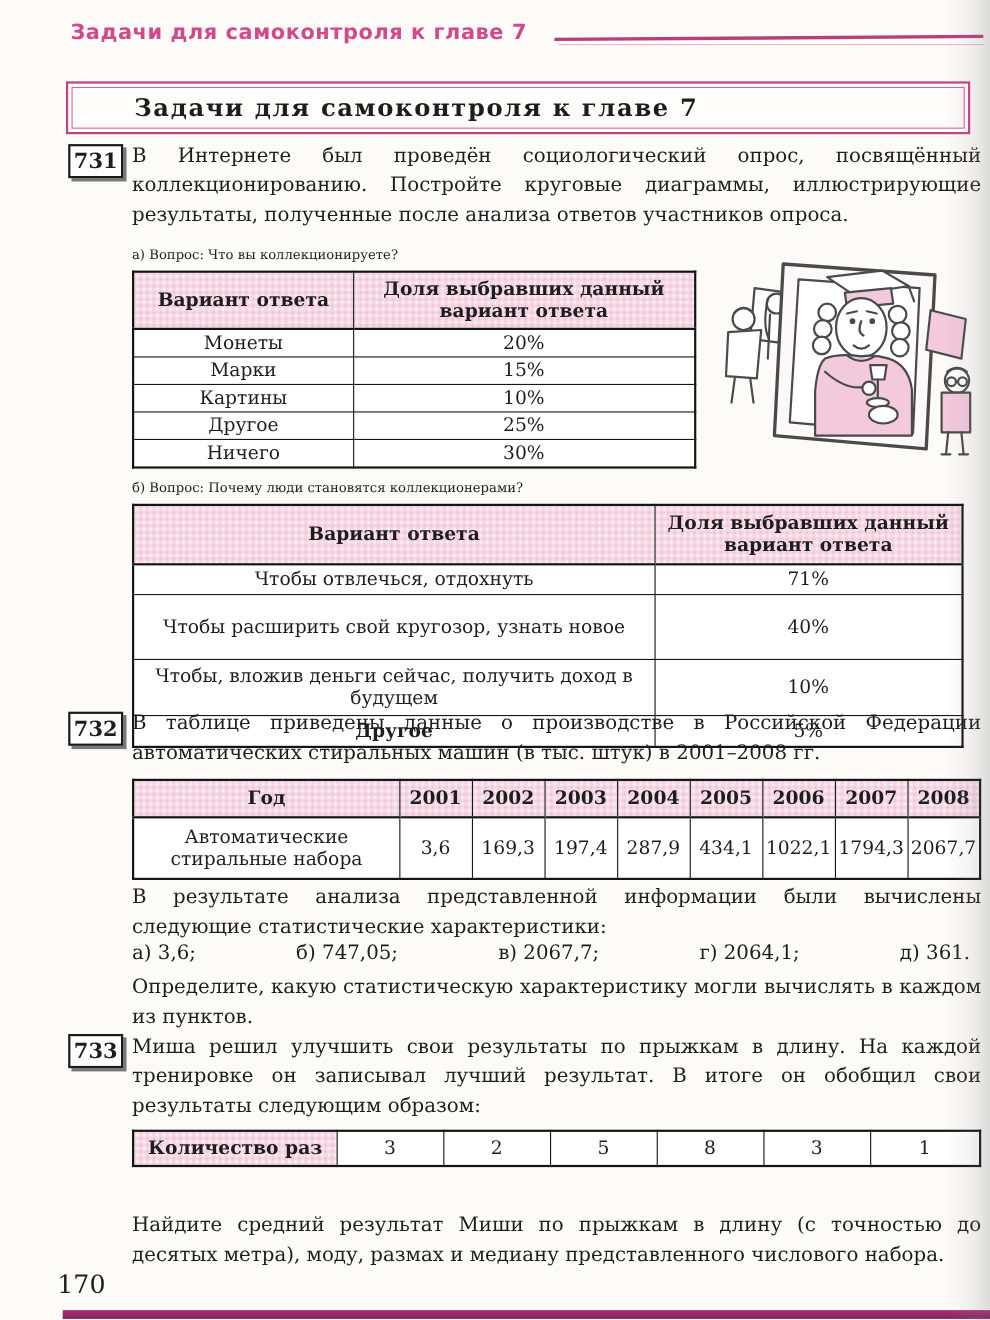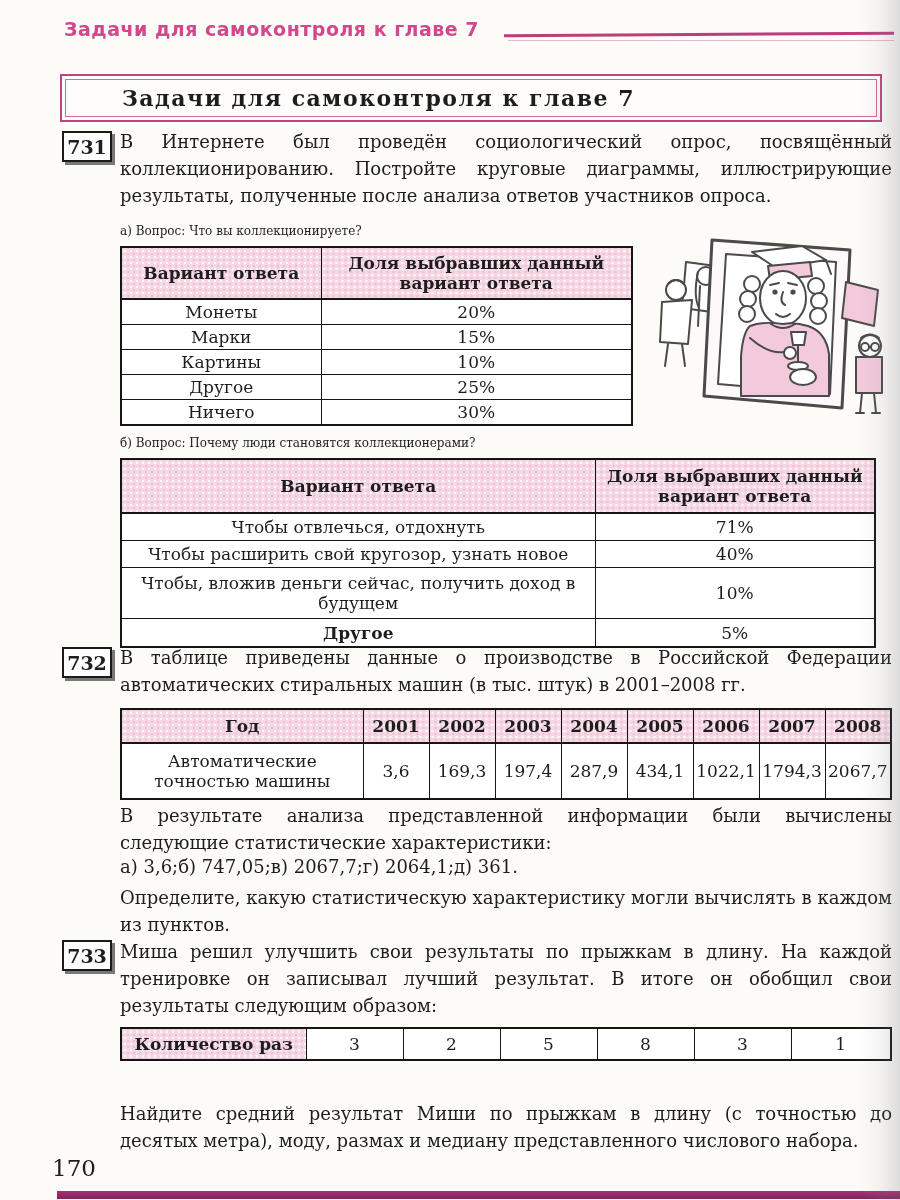--- a/index.html
+++ b/index.html
@@ -34,21 +34,21 @@
   table.book td{border:1px solid #151515;text-align:center;font-size:17px;line-height:20px;padding:0 10px;overflow:hidden;}
   .hdr{
     background-color:#f6d8e4;
     background-image:radial-gradient(rgba(255,255,255,.85) 22%,transparent 23%),radial-gradient(rgba(231,180,205,.7) 22%,transparent 23%);
     background-size:6px 6px;background-position:0 0,3px 3px;
     font-weight:bold;
   }
   tr.hdr-row td{border-bottom:2px solid #151515;text-align:center;}
   td.bold{font-weight:bold;}
   
-  .options{left:120px;width:762px;display:flex;justify-content:flex-start;font-size:18px;}
+  .options{left:120px;width:762px;display:flex;justify-content:space-between;font-size:18px;}
   
   .page-num{left:52px;top:1155px;font-size:23px;}
   .bottom-bar{left:57px;top:1191px;width:843px;height:8px;background:linear-gradient(to bottom,#a83173,#81235a);}
   .right-shade{right:0;top:0;width:40px;height:1200px;pointer-events:none;
     background:linear-gradient(to right,rgba(140,140,145,0) 0%,rgba(140,140,145,.10) 55%,rgba(110,110,120,.22) 100%);}
   .illus{left:650px;top:226px;width:246px;height:198px;}
 </style>
 </head>
 <body>
 
@@ -168,21 +168,21 @@
     <tbody>
         <tr class="hdr-row">
       <td class="hdr" style="height:52px">Вариант ответа</td>
       <td class="hdr">Доля выбравших данный вариант ответа</td>
     </tr>
     <tr>
       <td style="height:26px;padding:0 14px">Чтобы отвлечься, отдохнуть</td>
       <td>71%</td>
     </tr>
     <tr>
-      <td style="height:26px;padding:0 14px">Чтобы расширить свой кругозор, узнать новое</td>
+      <td style="height:26px;padding:16px 14px">Чтобы расширить свой кругозор, узнать новое</td>
       <td>40%</td>
     </tr>
     <tr>
       <td style="height:50px;padding:0 14px">Чтобы, вложив деньги сейчас, получить доход в будущем</td>
       <td>10%</td>
     </tr>
     <tr>
       <td class="bold" style="height:27px;padding:0 14px">Другое</td>
       <td>5%</td>
     </tr>
@@ -210,21 +210,21 @@
       <td class="hdr" style="padding:0 2px">2001</td>
       <td class="hdr" style="padding:0 2px">2002</td>
       <td class="hdr" style="padding:0 2px">2003</td>
       <td class="hdr" style="padding:0 2px">2004</td>
       <td class="hdr" style="padding:0 2px">2005</td>
       <td class="hdr" style="padding:0 2px">2006</td>
       <td class="hdr" style="padding:0 2px">2007</td>
       <td class="hdr" style="padding:0 2px">2008</td>
     </tr>
     <tr>
-      <td style="height:54px">Автоматические точностью машины</td>
+      <td style="height:54px">Автоматические стиральные набора</td>
       <td style="padding:0 2px">3,6</td>
       <td style="padding:0 2px">169,3</td>
       <td style="padding:0 2px">197,4</td>
       <td style="padding:0 2px">287,9</td>
       <td style="padding:0 2px">434,1</td>
       <td style="padding:0 2px">1022,1</td>
       <td style="padding:0 2px">1794,3</td>
       <td style="padding:0 2px">2067,7</td>
     </tr>
   </tbody>

